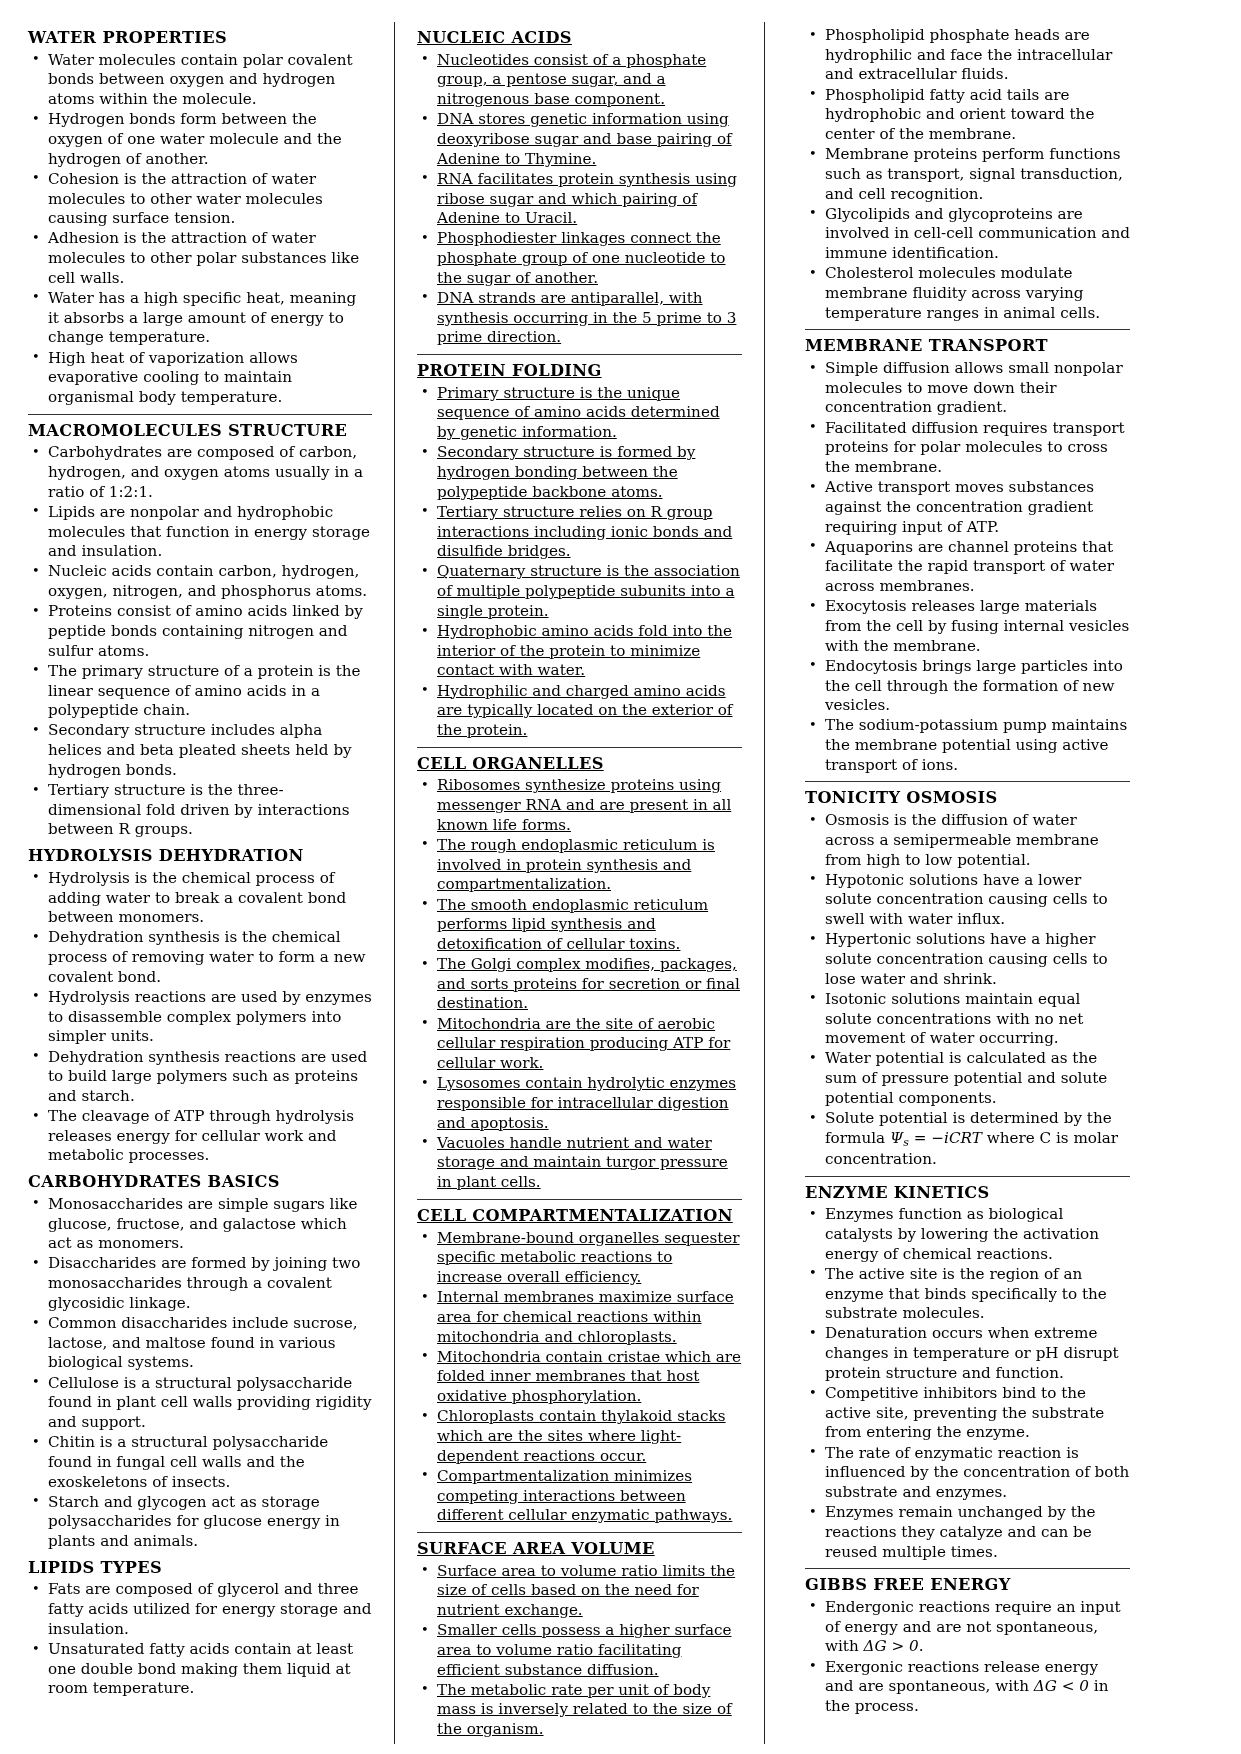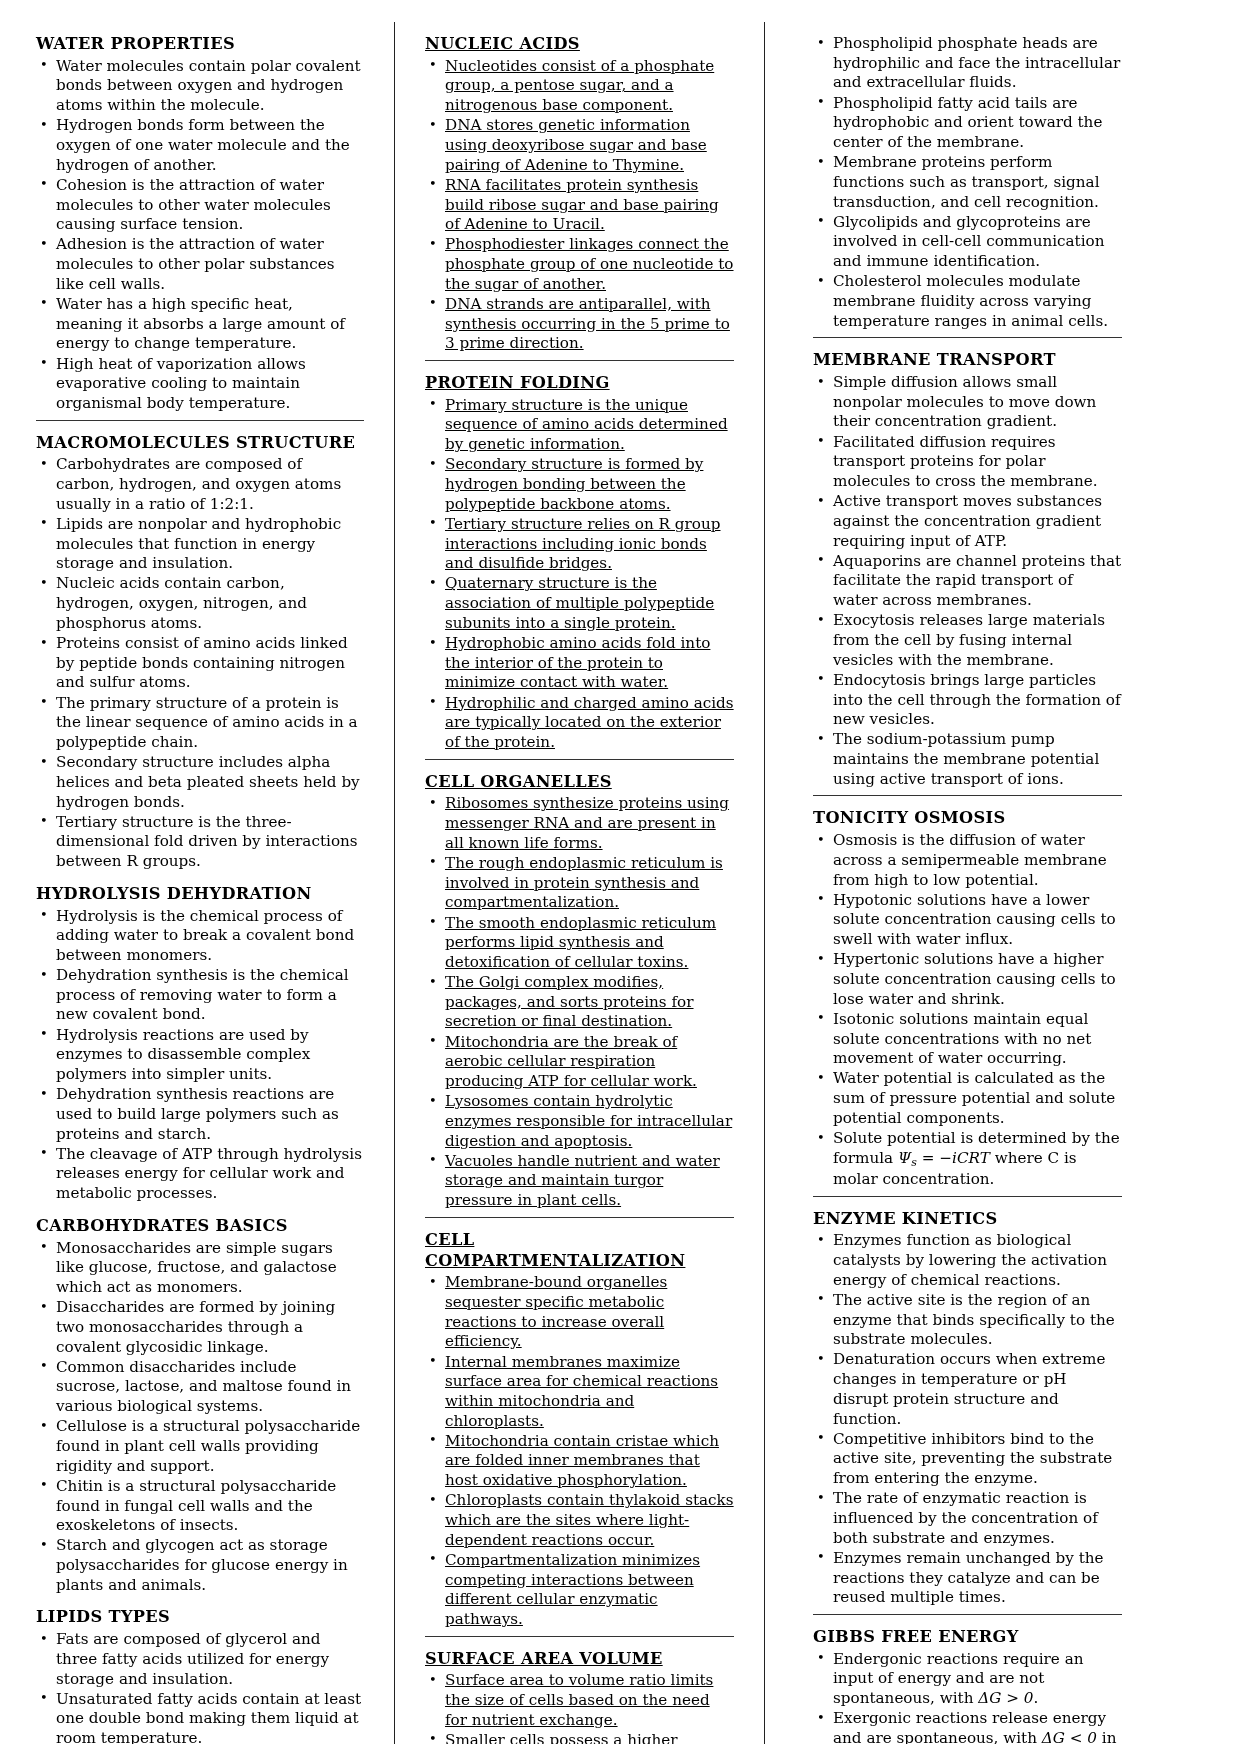--- a/index.html
+++ b/index.html
@@ -29,21 +29,21 @@
   }
   .col {
     width: 370px;
     box-sizing: border-box;
     overflow: hidden;
   }
   .col-1 { padding-right: 18px; }
   .col-2 { padding-left: 18px; padding-right: 18px; border-left: 1.6px solid #222; text-decoration: underline; }
   .col-3 { padding-left: 36px; border-left: 1.6px solid #222; }
 
-  .section { margin: 12px; }
+  .section { margin: 4px; }
   .section + .section { margin-top: 0; }
 
   .sec-title {
     font-weight: bold;
     font-size: 16.2px;
     letter-spacing: 0.35px;
     line-height: 1.28;
     margin: 6px 0 2px 0;
     font-family: "DejaVu Serif", "Liberation Serif", serif;
   }
@@ -158,21 +158,21 @@
 
     </div>
 
     <div class="col col-2">
 
       <div class="section">
         <div class="sec-title">NUCLEIC ACIDS</div>
         <ul class="bullets">
           <li>Nucleotides consist of a phosphate group, a pentose sugar, and a nitrogenous base component.</li>
           <li>DNA stores genetic information using deoxyribose sugar and base pairing of Adenine to Thymine.</li>
-          <li>RNA facilitates protein synthesis build ribose sugar and base pairing of Adenine to Uracil.</li>
+          <li>RNA facilitates protein synthesis using ribose sugar and which pairing of Adenine to Uracil.</li>
           <li>Phosphodiester linkages connect the phosphate group of one nucleotide to the sugar of another.</li>
           <li>DNA strands are antiparallel, with synthesis occurring in the 5 prime to 3 prime direction.</li>
         </ul>
         <hr class="rule">
       </div>
 
       <div class="section">
         <div class="sec-title">PROTEIN FOLDING</div>
         <ul class="bullets">
           <li>Primary structure is the unique sequence of amino acids determined by genetic information.</li>
@@ -185,21 +185,21 @@
         <hr class="rule">
       </div>
 
       <div class="section">
         <div class="sec-title">CELL ORGANELLES</div>
         <ul class="bullets">
           <li>Ribosomes synthesize proteins using messenger RNA and are present in all known life forms.</li>
           <li>The rough endoplasmic reticulum is involved in protein synthesis and compartmentalization.</li>
           <li>The smooth endoplasmic reticulum performs lipid synthesis and detoxification of cellular toxins.</li>
           <li>The Golgi complex modifies, packages, and sorts proteins for secretion or final destination.</li>
-          <li>Mitochondria are the break of aerobic cellular respiration producing ATP for cellular work.</li>
+          <li>Mitochondria are the site of aerobic cellular respiration producing ATP for cellular work.</li>
           <li>Lysosomes contain hydrolytic enzymes responsible for intracellular digestion and apoptosis.</li>
           <li>Vacuoles handle nutrient and water storage and maintain turgor pressure in plant cells.</li>
         </ul>
         <hr class="rule">
       </div>
 
       <div class="section">
         <div class="sec-title">CELL COMPARTMENTALIZATION</div>
         <ul class="bullets">
           <li>Membrane-bound organelles sequester specific metabolic reactions to increase overall efficiency.</li>

